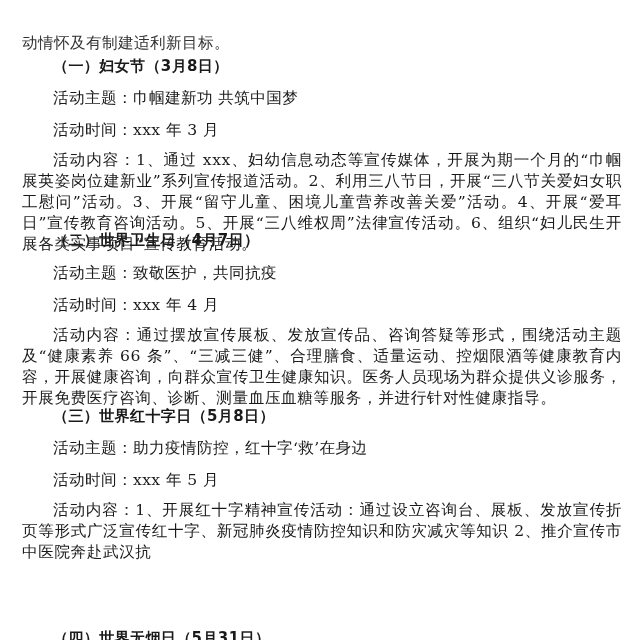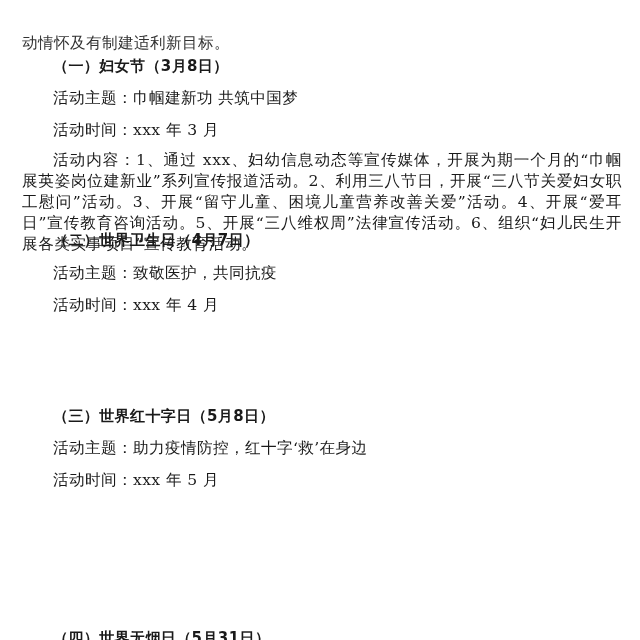--- a/index.html
+++ b/index.html
@@ -25,21 +25,23 @@
   <div class="line cut-top">动情怀及有制建适利新目标。</div>
 
   <div class="line heading" style="top:12px;">（一）妇女节（3月8日）</div>
   <div class="line indent" style="top:44px;">活动主题：巾帼建新功 共筑中国梦</div>
   <div class="line indent" style="top:76px;">活动时间：xxx 年 3 月</div>
   <div class="para" style="top:106px; height:84px;">活动内容：1、通过 xxx、妇幼信息动态等宣传媒体，开展为期一个月的“巾帼展英姿岗位建新业”系列宣传报道活动。2、利用三八节日，开展“三八节关爱妇女职工慰问”活动。3、开展“留守儿童、困境儿童营养改善关爱”活动。4、开展“爱耳日”宣传教育咨询活动。5、开展“三八维权周”法律宣传活动。6、组织“妇儿民生开展各类实事项目”宣传教育活动。</div>
 
   <div class="line heading" style="top:186px;">（二）世界卫生日（4月7日）</div>
   <div class="line indent" style="top:219px;">活动主题：致敬医护，共同抗疫</div>
   <div class="line indent" style="top:251px;">活动时间：xxx 年 4 月</div>
+  <div class="para" style="top:281px; height:84px;">活动内容：通过摆放宣传展板、发放宣传品、咨询答疑等形式，围绕活动主题及“健康素养 66 条”、“三减三健”、合理膳食、适量运动、控烟限酒等健康教育内容，开展健康咨询，向群众宣传卫生健康知识。医务人员现场为群众提供义诊服务，开展免费医疗咨询、诊断、测量血压血糖等服务，并进行针对性健康指导。</div>
 
   <div class="line heading" style="top:362px;">（三）世界红十字日（5月8日）</div>
   <div class="line indent" style="top:394px;">活动主题：助力疫情防控，红十字‘救’在身边</div>
   <div class="line indent" style="top:426px;">活动时间：xxx 年 5 月</div>
+  <div class="para" style="top:456px; height:42px;">活动内容：1、开展红十字精神宣传活动：通过设立咨询台、展板、发放宣传折页等形式广泛宣传红十字、新冠肺炎疫情防控知识和防灾减灾等知识 2、推介宣传市中医院奔赴武汉抗</div>
 
   <div class="line heading" style="top:584px;">（四）世界无烟日（5月31日）</div>
   <div class="line indent" style="top:616px;">活动主题：保护青少年远离传统烟草产品和电子烟</div>
 
 </div>
 
 </body></html>

